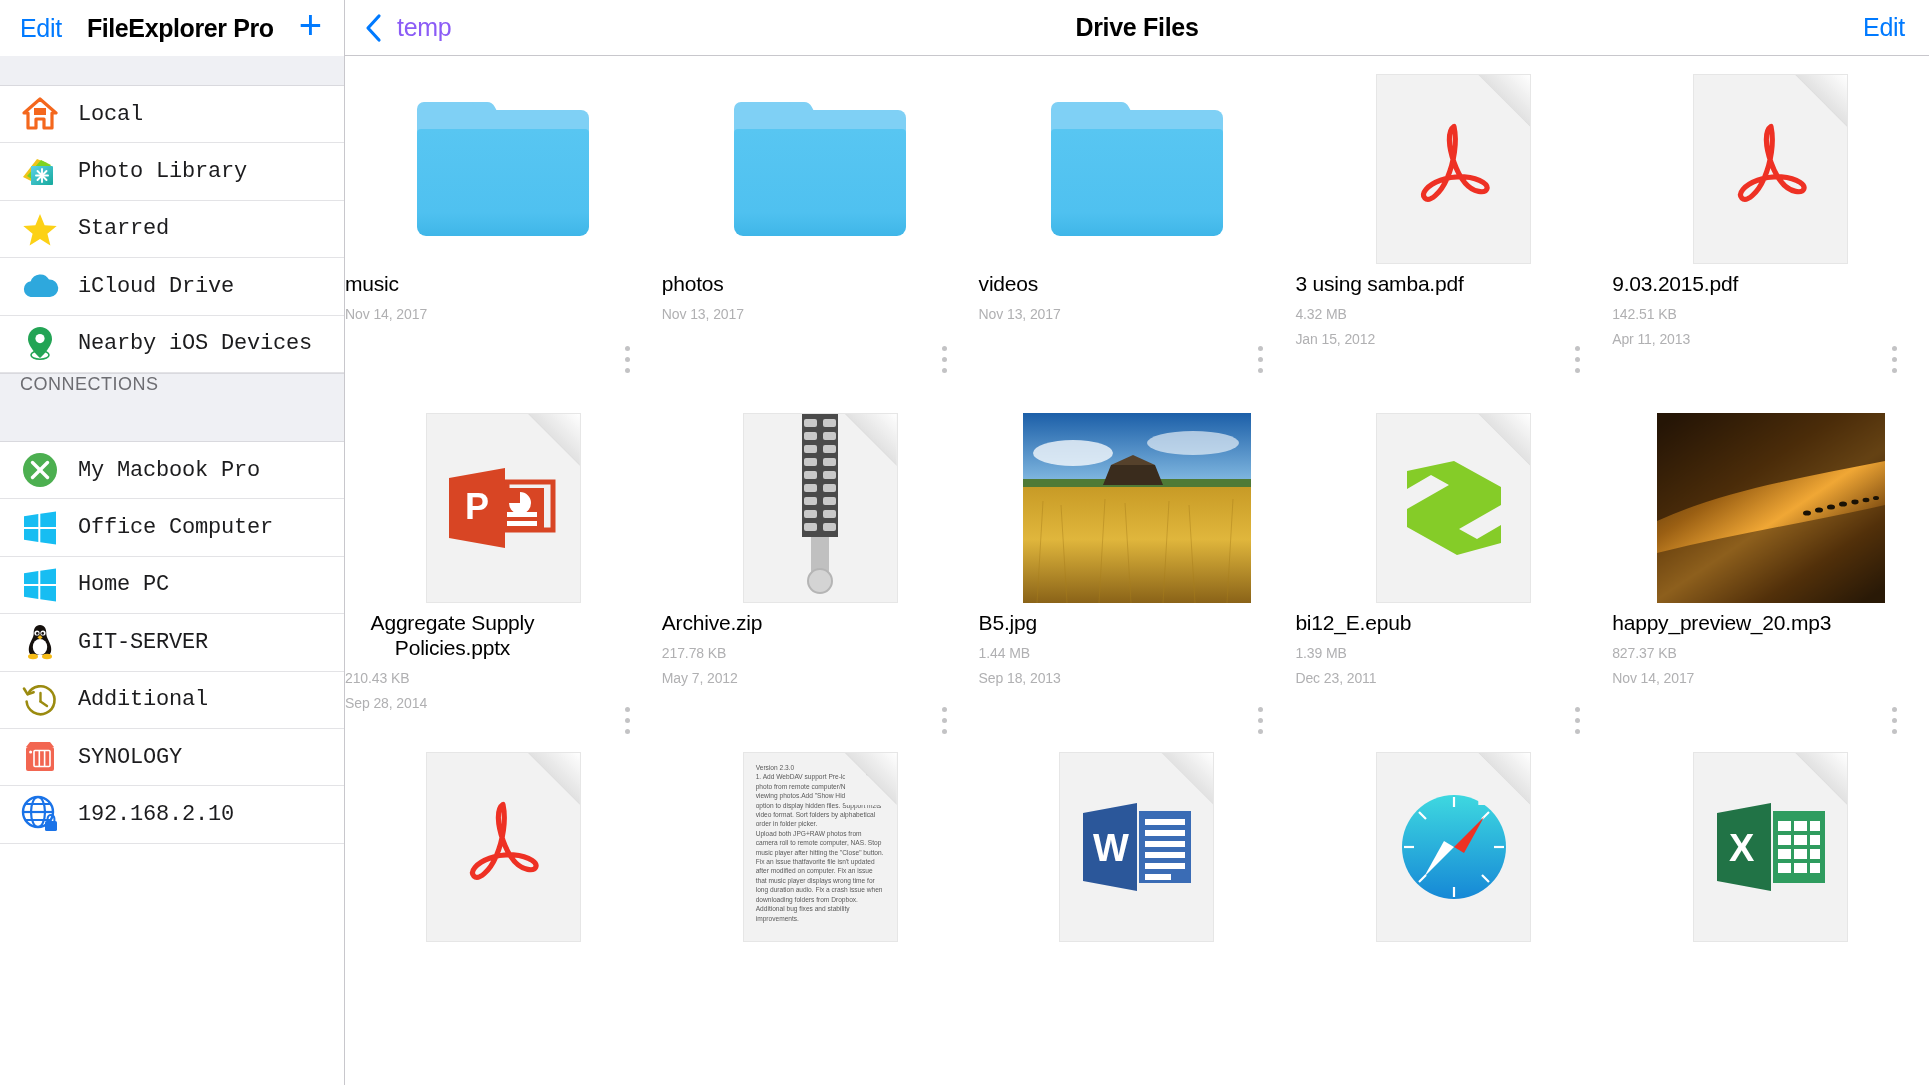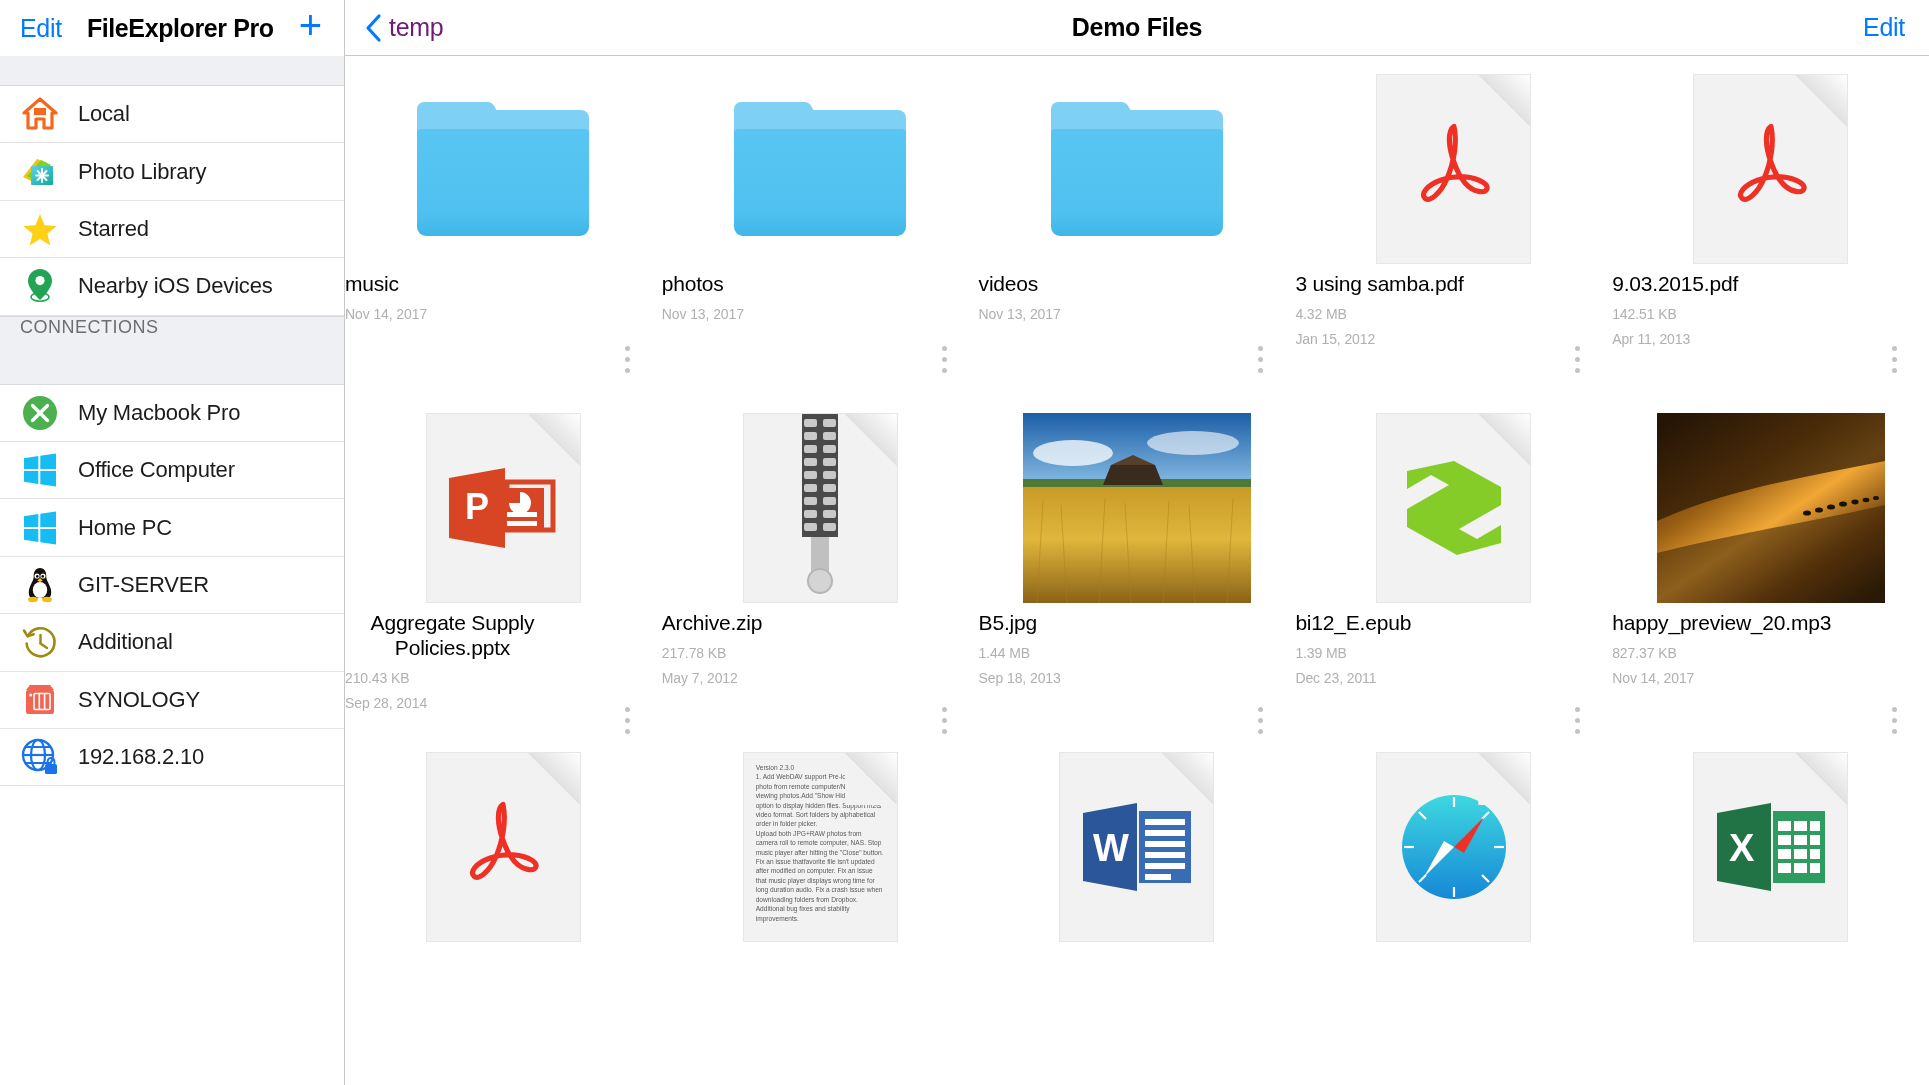--- a/index.html
+++ b/index.html
@@ -33,20 +33,21 @@
   }
   .sb-gap { height: 30px; background: #eff0f4; border-bottom: 1px solid #d9d9de; }
   .sb-list { flex: 1; overflow: hidden; }
   .sb-row {
     height: 57.4px;
     display: flex; align-items: center;
     padding-left: 20px;
     border-bottom: 1px solid #e3e3e6;
     background: #fff;
     cursor: pointer;
+    font-family: Liberation Mono, monospace;
   }
   .sb-ico {
     width: 40px; height: 40px; min-width: 40px;
     display: flex; align-items: center; justify-content: center;
     margin-right: 18px;
   }
   .sb-label { font-size: 22px; color: #1c1c1e; letter-spacing: -0.2px; }
   .sb-section {
     height: 69px; background: #eff0f4;
     display: flex; align-items: flex-start;
@@ -58,22 +59,22 @@
 
   
   .main { flex: 1; height: 1085px; display: flex; flex-direction: column; background: #fff; }
   .main-header {
     height: 56px; min-height: 56px;
     display: flex; align-items: center;
     border-bottom: 1px solid #c8c7cc;
     position: relative; background: #fff;
   }
   .back-btn {
-    display: flex; align-items: flex-start; gap: 7px;
-    color: #701a75; font-size: 25px; margin-left: 20px; cursor: pointer;
+    display: flex; align-items: flex-start; gap: 15px;
+    color: #8b5cf6; font-size: 25px; margin-left: 20px; cursor: pointer;
     letter-spacing: -0.3px;
   }
   .chev { display: block; }
   .main-title {
     position: absolute; left: 0; right: 0; text-align: center;
     font-size: 25px; font-weight: bold; color: #000; letter-spacing: -0.3px;
     pointer-events: none;
   }
   .main-edit {
     margin-left: auto; margin-right: 24px;
@@ -206,20 +207,28 @@
 
       <div class="sb-row">
         <span class="sb-ico">
           <svg width="36" height="34" viewBox="0 0 36 34">
             <polygon points="18,2 22.6,13.2 34.7,14 25.4,21.8 28.4,33.5 18,27 7.6,33.5 10.6,21.8 1.3,14 13.4,13.2" fill="#fcd116"></polygon>
           </svg>
         </span>
         <span class="sb-label">Starred</span>
       </div>
 
+      <div class="sb-row">
+        <span class="sb-ico">
+          <svg width="40" height="26" viewBox="0 0 40 26">
+            <path d="M10.5 24 A8 8 0 0 1 10.8 8.2 A10 10 0 0 1 29 6.5 A7.6 7.6 0 0 1 30 24 Z" fill="#2ea8dd"></path>
+          </svg>
+        </span>
+        <span class="sb-label">iCloud Drive</span>
+      </div>
 
       <div class="sb-row">
         <span class="sb-ico">
           <svg width="32" height="36" viewBox="0 0 32 36">
             <path d="M16 1 C9.4 1 4 6.3 4 12.9 C4 21 16 32 16 32 C16 32 28 21 28 12.9 C28 6.3 22.6 1 16 1 Z" fill="#23a455"></path>
             <circle cx="16" cy="12.6" r="4.6" fill="#fff"></circle>
             <ellipse cx="16" cy="29" rx="9" ry="4.2" fill="none" stroke="#23a455" stroke-width="1.6"></ellipse>
           </svg>
         </span>
         <span class="sb-label">Nearby iOS Devices</span>
@@ -330,21 +339,21 @@
 
   <div class="main">
 
     <div class="main-header">
       <div class="back-btn">
         <svg class="chev" width="17" height="30" viewBox="0 0 17 30">
           <polyline points="14,3 3,15 14,27" fill="none" stroke="#007aff" stroke-width="3.2" stroke-linecap="round" stroke-linejoin="round"></polyline>
         </svg>
         <span>temp</span>
       </div>
-      <div class="main-title">Demo Files</div>
+      <div class="main-title">Drive Files</div>
       <div class="main-edit">Edit</div>
     </div>
 
     <div class="grid">
 
       <div class="cell">
         <div class="thumb-wrap">
           <div class="folder">
             <div class="tab"></div>
               <div class="back"></div>

